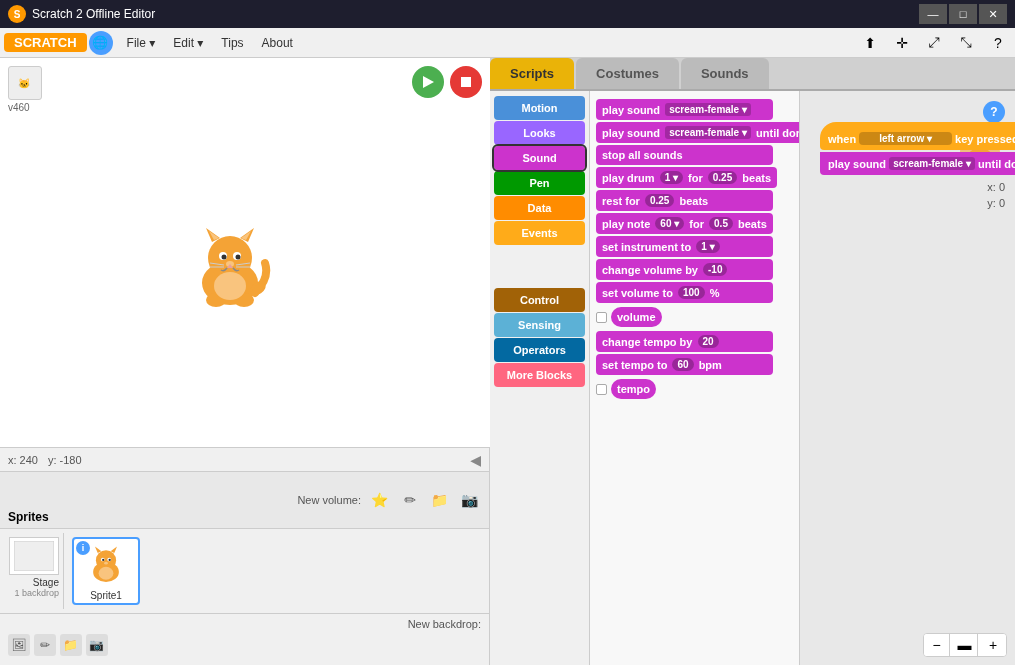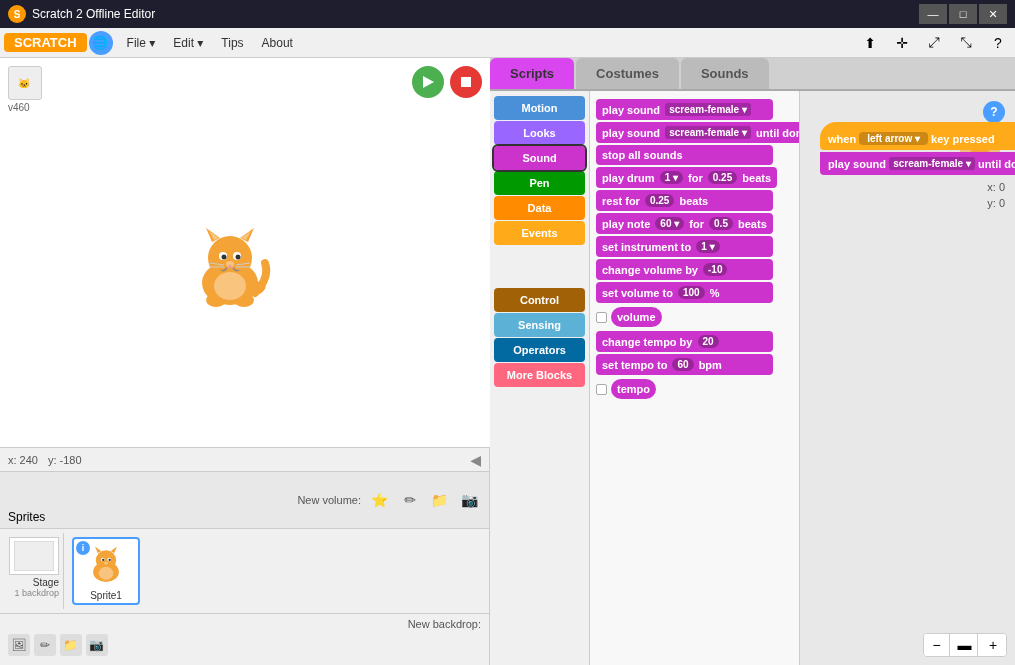--- a/index.html
+++ b/index.html
@@ -109,21 +109,21 @@
       flex-direction: column;
     }
     #sprites-header {
       display: flex;
       align-items: center;
       padding: 4px 8px;
       background: #e8e8e8;
       border-bottom: 1px solid #ccc;
       gap: 8px;
     }
-    .sprites-title { font-weight: normal; font-size: 12px; margin-top: 34px; }
+    .sprites-title { font-weight: bold; font-size: 12px; margin-top: 34px; }
     .new-sprite-label { font-size: 11px; color: #555; margin-left: auto; }
     .sprite-icon-btn { width: 22px; height: 22px; cursor: pointer; display: flex; align-items: center; justify-content: center; font-size: 14px; color: #555; }
     
     #sprites-content { display: flex; padding: 4px; gap: 4px; }
     
     
     #stage-left {
       width: 60px;
       display: flex;
       flex-direction: column;
@@ -163,21 +163,21 @@
     .tab {
       padding: 8px 20px;
       cursor: pointer;
       font-size: 13px;
       font-weight: bold;
       color: #555;
       border-radius: 6px 6px 0 0;
       background: #bbb;
       margin-right: 2px;
     }
-    .tab.active { background: #d946ef; color: #333; }
+    .tab.active { background: #eab308; color: #333; }
 
     
     #blocks-area {
       display: flex;
       flex: 1;
       overflow: hidden;
     }
 
     
     #categories {
@@ -579,21 +579,21 @@
           </div>
           <div class="coord-info">
             <span>y:</span>
             <span>0</span>
           </div>
         </div>
 
         <div class="ws-block" style="left: 20px; top: 30px;">
 
           <div class="ws-block-row ws-hat ws-orange" style="position:relative; padding-top:10px; border-radius:16px 16px 4px 4px;">
-            when&nbsp;<span style="background:rgba(0,0,0,0.2);border-radius:4px;padding:1px 8px;font-size:10px;">left arrow ▾</span>&nbsp;key pressed
+            when&nbsp;<span style="background:rgba(0,0,0,0.2);border-radius:4px;padding:1px 20px;font-size:10px;">left arrow ▾</span>&nbsp;key pressed
           </div>
 
           <div class="ws-block-row ws-purple" style="border-radius: 0 0 4px 4px; margin-top:1px;">
             play sound&nbsp;<span style="background:rgba(0,0,0,0.2);border-radius:3px;padding:1px 4px;font-size:10px;">scream-female ▾</span>&nbsp;until done
           </div>
         </div>
 
         <div id="zoom-controls">
           <div class="zoom-btn">−</div>
           <div class="zoom-btn">▬</div>

